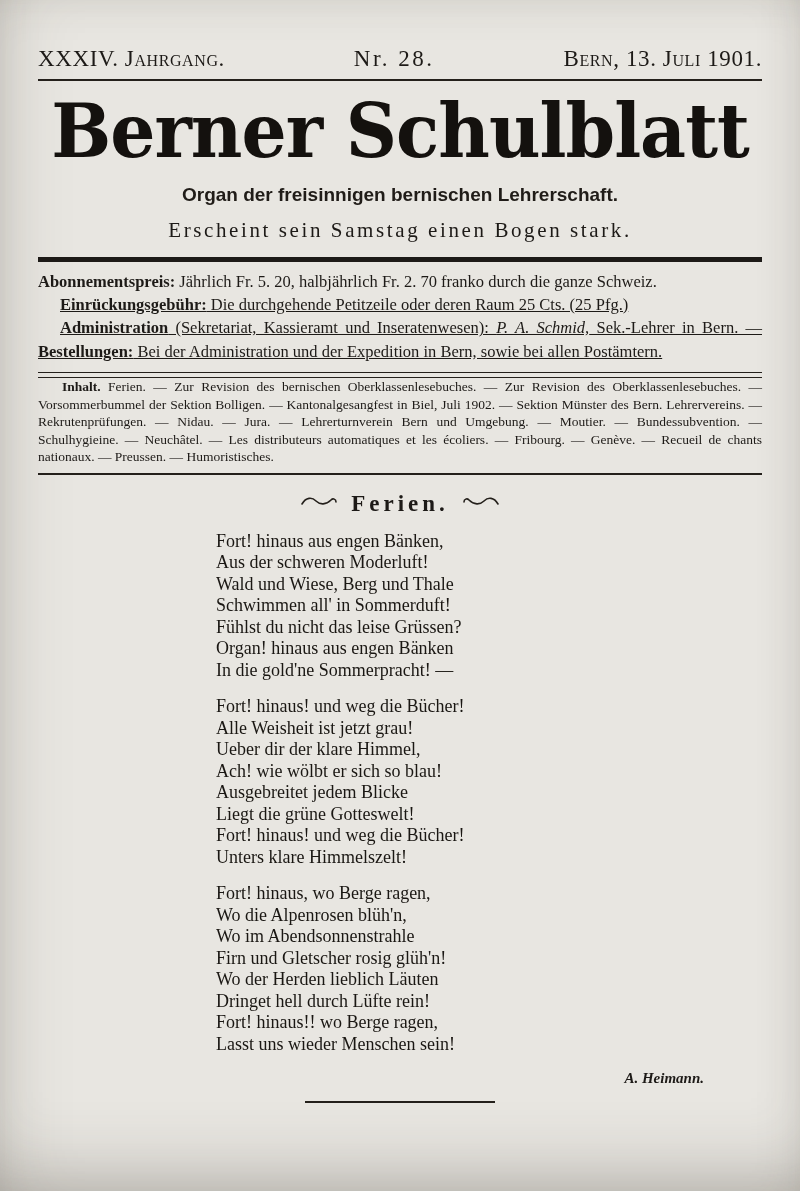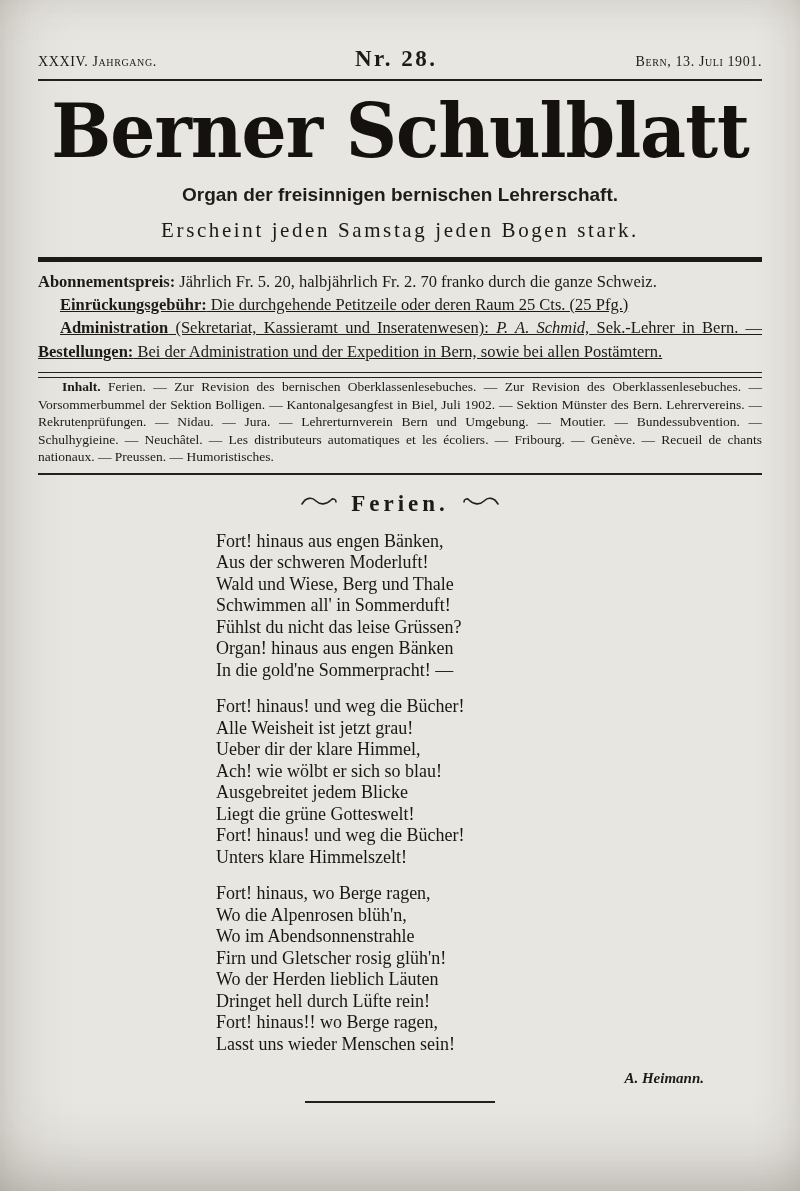--- a/index.html
+++ b/index.html
@@ -18,22 +18,22 @@
     box-shadow:
       inset 0 -50px 70px -35px rgba(70,62,52,.30),
       inset 45px 0 80px -55px rgba(70,62,52,.25),
       inset -30px 0 60px -45px rgba(70,62,52,.18),
       inset 0 28px 55px -40px rgba(70,62,52,.16);
   }
   .inner { padding: 46px 38px 0; }
 
   
   .header { display: flex; justify-content: space-between; align-items: baseline; }
-  .vol, .dateline { font-size: 14px; font-variant: small-caps; letter-spacing: .6px; }
-  .issue { font-size: 23px; font-weight: bold; letter-spacing: 2.5px; }
+  .vol, .dateline { font-size: 23px; font-variant: small-caps; letter-spacing: .6px; }
+  .issue { font-size: 23px; font-weight: normal; letter-spacing: 2.5px; }
   .header-rule { border: none; border-top: 2.5px solid #24201b; margin: 7px 0 0; }
 
   
   .title {
     font-family: "DejaVu Serif", serif;
     font-weight: bold;
     font-size: 71px;
     line-height: 1.05;
     text-align: center;
     white-space: nowrap;
@@ -106,21 +106,21 @@
 
     <div class="header">
       <span class="vol">XXXIV. Jahrgang.</span>
       <span class="issue">Nr. 28.</span>
       <span class="dateline">Bern, 13. Juli 1901.</span>
     </div>
     <hr class="header-rule">
 
     <div class="title">Berner Schulblatt</div>
     <div class="subtitle">Organ der freisinnigen bernischen Lehrerschaft.</div>
-    <div class="tagline">Erscheint jeden Samstag jeden Bogen stark.</div>
+    <div class="tagline">Erscheint sein Samstag einen Bogen stark.</div>
 
     <div class="rule-heavy"></div>
 
     <div class="imprint">
       <p><span class="lbl">Abonnementspreis:</span><span> Jährlich Fr. 5. 20, halbjährlich Fr. 2. 70 franko durch die ganze Schweiz.</span></p>
       <p class="ind"><span class="lbl">Einrückungsgebühr:</span><span> Die durchgehende Petitzeile oder deren Raum 25 Cts. (25 Pfg.)</span></p>
       <p class="ind"><span class="lbl">Administration</span><span> (Sekretariat, Kassieramt und Inseratenwesen): </span><span class="ital">P. A. Schmid,</span><span> Sek.-Lehrer in Bern. — </span><span class="lbl">Bestellungen:</span><span> Bei der Administration und der Expedition in Bern, sowie bei allen Postämtern.</span></p>
     </div>
 
     <div class="rule-double"></div>

